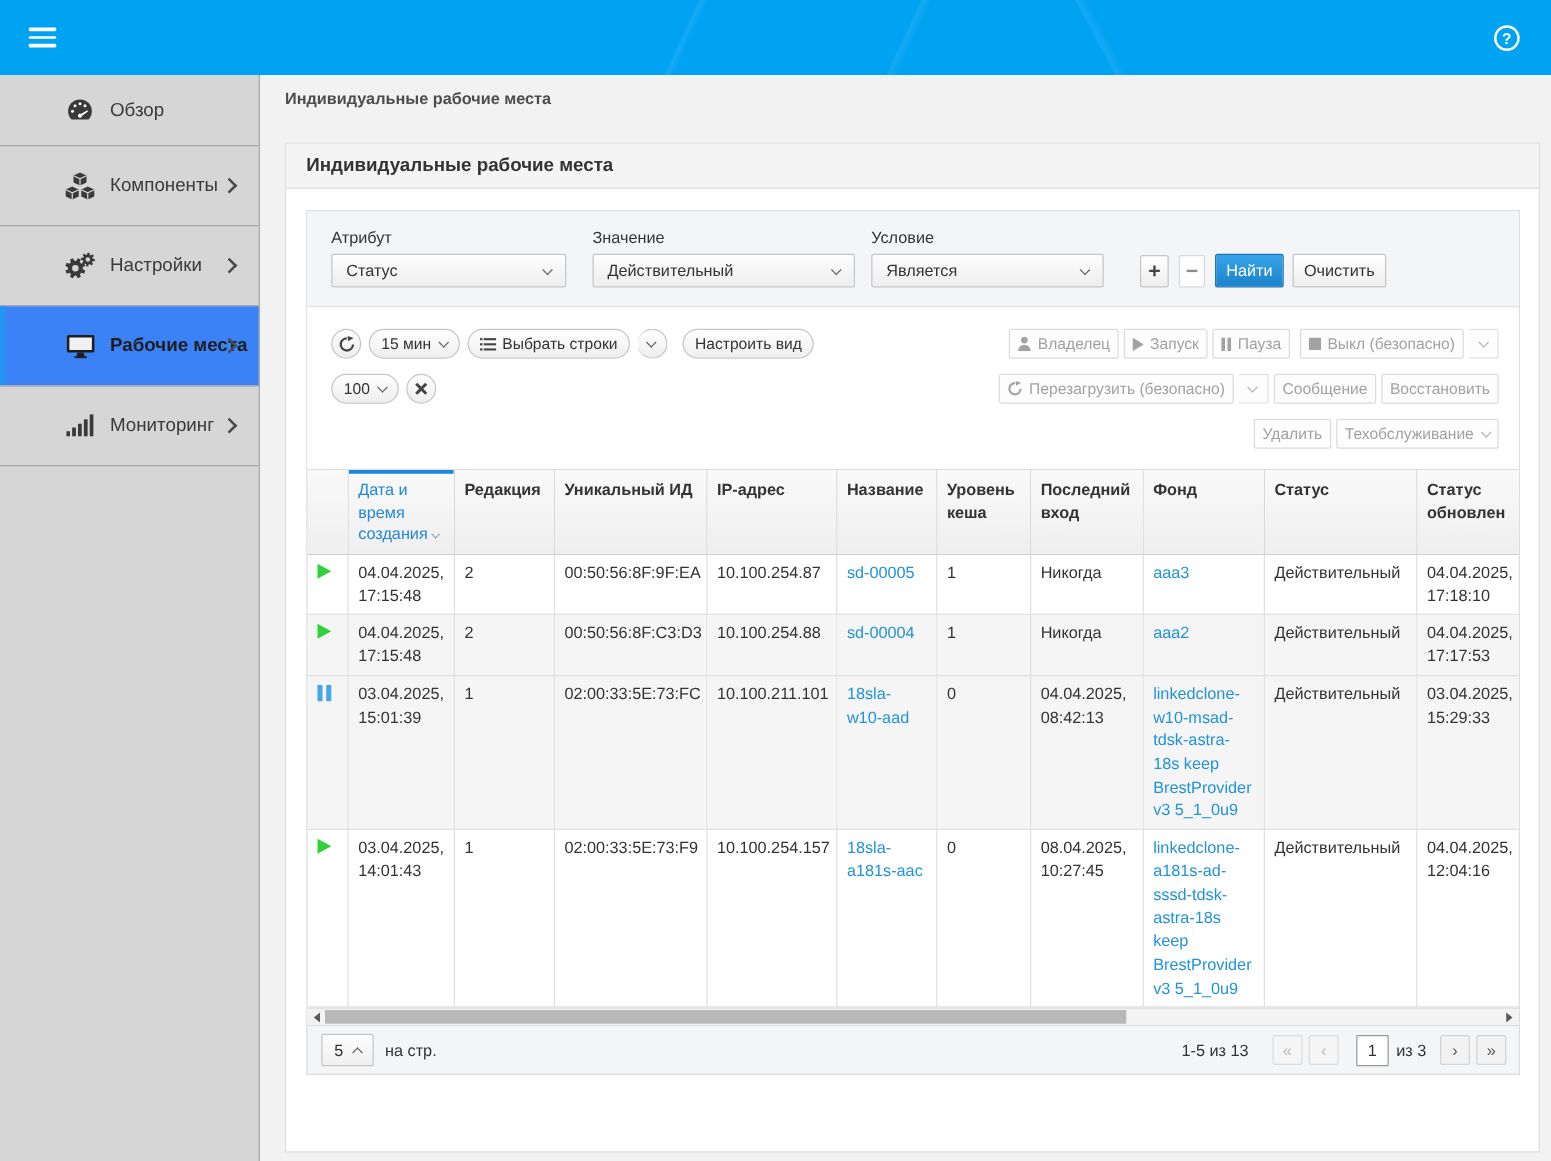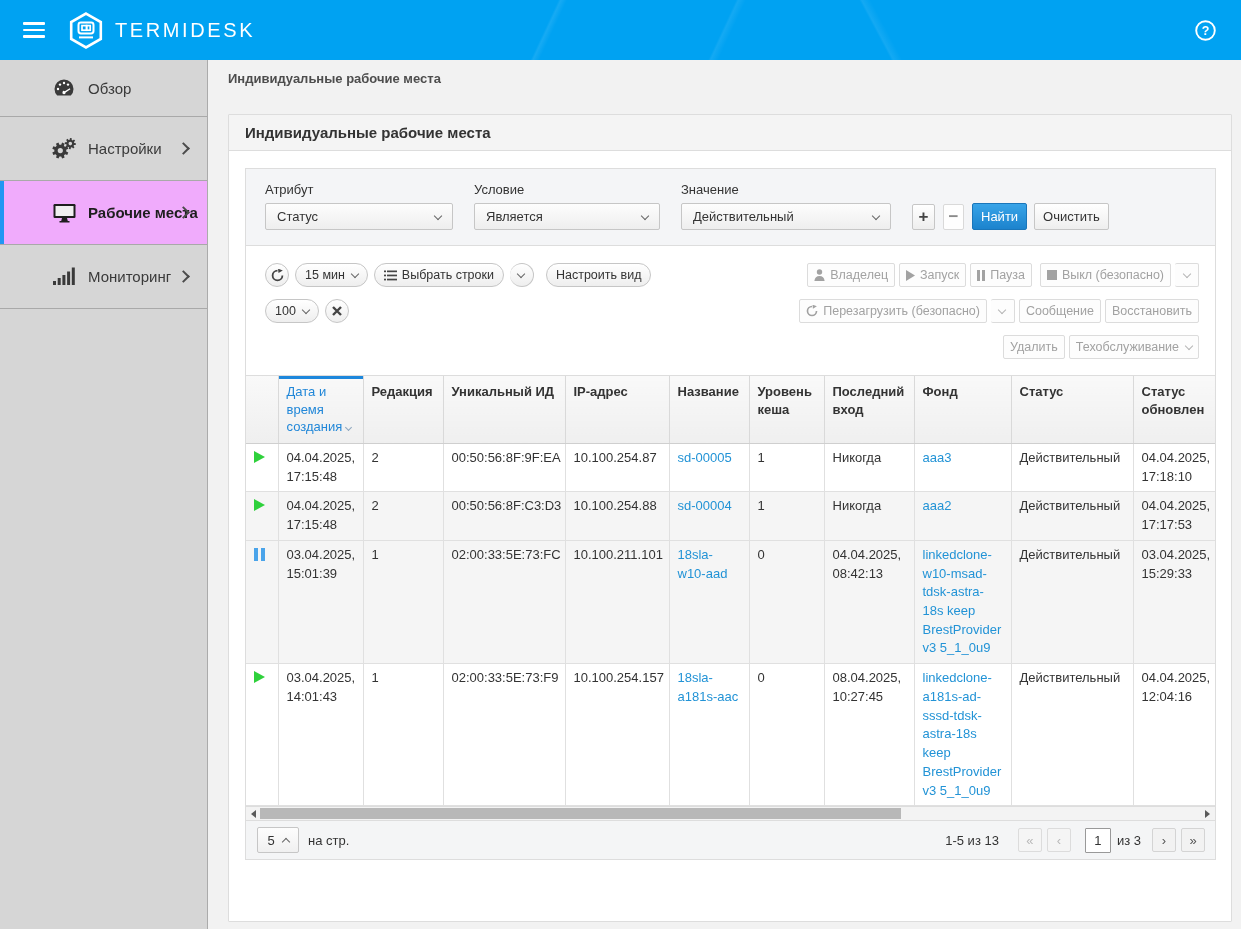--- a/index.html
+++ b/index.html
@@ -39,21 +39,21 @@
     background: #d6d6d6; border-right: 1px solid #ababab;
   }
   .side-item {
     position: relative; height: 64px; display: flex; align-items: center;
     border-bottom: 1px solid #a9a9a9; cursor: pointer; color: #3a3a3a; padding-left: 25px;
   }
   .side-item:first-child { height: 57px; }
   .side-item .s-icon { width: 24px; margin-left: 27px; display: flex; justify-content: center; }
   .side-item .s-label { margin-left: 12px; font-size: 15px; }
   .side-item .s-caret { position: absolute; right: 19px; width: 9px; height: 9px; border-right: 2px solid #4b4b4b; border-top: 2px solid #4b4b4b; transform: rotate(45deg); }
-  .side-item.active { background: #f0abfc; }
+  .side-item.active { background: #3b82f6; }
   .side-item.active::before { content: ""; position: absolute; left: 0; top: 0; bottom: 0; width: 4px; background: #2196f3; }
   .side-item.active .s-label { font-weight: bold; color: #1e1e1e; }
 
   
   .main { position: absolute; top: 60px; left: 209px; right: 0; bottom: 0; background: #f2f2f2; }
   .breadcrumb { padding: 11px 0 0 19px; font-size: 13px; font-weight: 600; color: #4d4d4d; height: 54px; }
 
   .card { margin: 0 9px 0 19px; background: #fff; border: 1px solid #ddd; border-radius: 1px; height: 808px; }
   .card-heading { background: #f4f4f4; border-bottom: 1px solid #ddd; padding: 8px 16px; height: 36px; display: flex; align-items: center; }
   .card-title { font-size: 15px; font-weight: bold; color: #333; }
@@ -157,32 +157,20 @@
 </style>
 </head>
 <body>
 
 <header class="topbar">
   <div class="hamburger">
       <span></span>
       <span></span>
       <span></span>
     </div>
-  <div class="brand">
-    <span>
-      <svg width="34" height="37" viewBox="0 0 34 37">
-        <polygon points="17,1.6 31.8,10 31.8,27 17,35.4 2.2,27 2.2,10" fill="none" stroke="#fff" stroke-width="2.6"></polygon>
-        <rect x="9.5" y="10.5" width="15" height="11" rx="2.4" fill="none" stroke="#fff" stroke-width="2"></rect>
-        <rect x="13" y="13.6" width="4.6" height="4.6" fill="none" stroke="#fff" stroke-width="1.7"></rect>
-        <rect x="17.6" y="13.6" width="3.6" height="4.6" fill="none" stroke="#fff" stroke-width="1.7"></rect>
-        <line x1="10" y1="25.4" x2="24" y2="25.4" stroke="#fff" stroke-width="2"></line>
-      </svg>
-    </span>
-    <span class="brand-name">TERMIDESK</span>
-  </div>
   <div class="topbar-right">
     <span class="help-btn">
       <svg width="21" height="21" viewBox="0 0 21 21">
         <circle cx="10.5" cy="10.5" r="9.3" fill="none" stroke="#fff" stroke-width="1.9"></circle>
         <text x="10.5" y="15.2" text-anchor="middle" font-size="12.5" font-weight="bold" fill="#fff" font-family="Liberation Sans, sans-serif">?</text>
       </svg>
     </span>
   </div>
 </header>
 
@@ -192,20 +180,38 @@
       <svg width="22" height="20" viewBox="0 0 22 20">
         <path d="M11 1.5 A 9.5 9.5 0 0 0 1.5 11 A 9.5 9.5 0 0 0 4.2 17.6 L 17.8 17.6 A 9.5 9.5 0 0 0 20.5 11 A 9.5 9.5 0 0 0 11 1.5 Z" fill="#3a3a3a"></path>
         <circle cx="5" cy="11" r="1.2" fill="#fff"></circle>
         <circle cx="7" cy="6.6" r="1.2" fill="#fff"></circle>
         <circle cx="11" cy="5" r="1.2" fill="#fff"></circle>
         <circle cx="15" cy="6.6" r="1.2" fill="#fff"></circle>
         <path d="M16.8 10.2 L 11.8 13.2 A 1.6 1.6 0 1 0 12.6 14.5 L 17.4 11.2 Z" fill="#fff"></path>
       </svg>
     </span>
     <span class="s-label">Обзор</span>
+  </div>
+  <div class="side-item">
+    <span class="s-icon">
+      <svg width="24" height="22" viewBox="0 0 24 22">
+        <g fill="#3a3a3a">
+          <path d="M12 0 L17.2 2.4 L17.2 8.0 L12 10.4 L6.8 8.0 L6.8 2.4 Z"></path>
+          <path d="M5.8 11.2 L11 13.6 L11 19.2 L5.8 21.6 L0.6 19.2 L0.6 13.6 Z"></path>
+          <path d="M18.2 11.2 L23.4 13.6 L23.4 19.2 L18.2 21.6 L13 19.2 L13 13.6 Z"></path>
+        </g>
+        <g stroke="#d6d6d6" stroke-width="1" fill="none">
+          <path d="M6.8 2.6 L12 5 L17.2 2.6 M12 5 L12 10.2"></path>
+          <path d="M0.6 13.8 L5.8 16.2 L11 13.8 M5.8 16.2 L5.8 21.4"></path>
+          <path d="M13 13.8 L18.2 16.2 L23.4 13.8 M18.2 16.2 L18.2 21.4"></path>
+        </g>
+      </svg>
+    </span>
+    <span class="s-label">Компоненты</span>
+    <span class="s-caret"></span>
   </div>
   <div class="side-item">
     <span class="s-icon">
       <svg width="24" height="21" viewBox="0 0 24 21" fill="#3a3a3a">
         <path fill-rule="evenodd" d="M 14.24 13.48 L 16.29 14.43 L 15.27 16.92 L 13.14 16.15 L 11.88 17.42 L 12.66 19.55 L 10.17 20.58 L 9.21 18.53 L 7.42 18.54 L 6.47 20.59 L 3.98 19.57 L 4.75 17.44 L 3.48 16.18 L 1.35 16.96 L 0.32 14.47 L 2.37 13.51 L 2.36 11.72 L 0.31 10.77 L 1.33 8.28 L 3.46 9.05 L 4.72 7.78 L 3.94 5.65 L 6.43 4.62 L 7.39 6.67 L 9.18 6.66 L 10.13 4.61 L 12.62 5.63 L 11.85 7.76 L 13.12 9.02 L 15.25 8.24 L 16.28 10.73 L 14.23 11.69 Z M 5.70 12.60 A 2.6 2.6 0 1 1 10.90 12.60 A 2.6 2.6 0 1 1 5.70 12.60 Z"></path>
         <path fill-rule="evenodd" d="M 22.26 5.03 L 23.89 5.24 L 23.70 7.07 L 22.07 6.95 L 21.50 7.99 L 22.51 9.29 L 21.08 10.46 L 20.01 9.22 L 18.87 9.56 L 18.66 11.19 L 16.83 11.00 L 16.95 9.37 L 15.91 8.80 L 14.61 9.81 L 13.44 8.38 L 14.68 7.31 L 14.34 6.17 L 12.71 5.96 L 12.90 4.13 L 14.53 4.25 L 15.10 3.21 L 14.09 1.91 L 15.52 0.74 L 16.59 1.98 L 17.73 1.64 L 17.94 0.01 L 19.77 0.20 L 19.65 1.83 L 20.69 2.40 L 21.99 1.39 L 23.16 2.82 L 21.92 3.89 Z M 16.50 5.60 A 1.8 1.8 0 1 1 20.10 5.60 A 1.8 1.8 0 1 1 16.50 5.60 Z"></path>
       </svg>
     </span>
     <span class="s-label">Настройки</span>
     <span class="s-caret"></span>
@@ -247,31 +253,31 @@
 
       <div class="filter-panel">
         <div class="filter-section">
           <div class="f-group">
             <span class="f-label">Атрибут</span>
             <div class="select w-select1">
               <span>Статус</span>
               <span class="caret"></span>
             </div>
           </div>
+          <div class="f-group" style="margin-right:13px;">
+            <span class="f-label">Значение</span>
+            <div class="select w-select3">
+              <span>Действительный</span>
+              <span class="caret"></span>
+            </div>
+          </div>
           <div class="f-group">
             <span class="f-label">Условие</span>
             <div class="select w-select2">
               <span>Является</span>
-              <span class="caret"></span>
-            </div>
-          </div>
-          <div class="f-group" style="margin-right:13px;">
-            <span class="f-label">Значение</span>
-            <div class="select w-select3">
-              <span>Действительный</span>
               <span class="caret"></span>
             </div>
           </div>
           <div class="f-actions">
             <button class="btn btn-plus">+</button>
             <button class="btn btn-minus">−</button>
             <button class="btn primary">Найти</button>
             <button class="btn" style="margin-left:7px;">Очистить</button>
           </div>
         </div>

